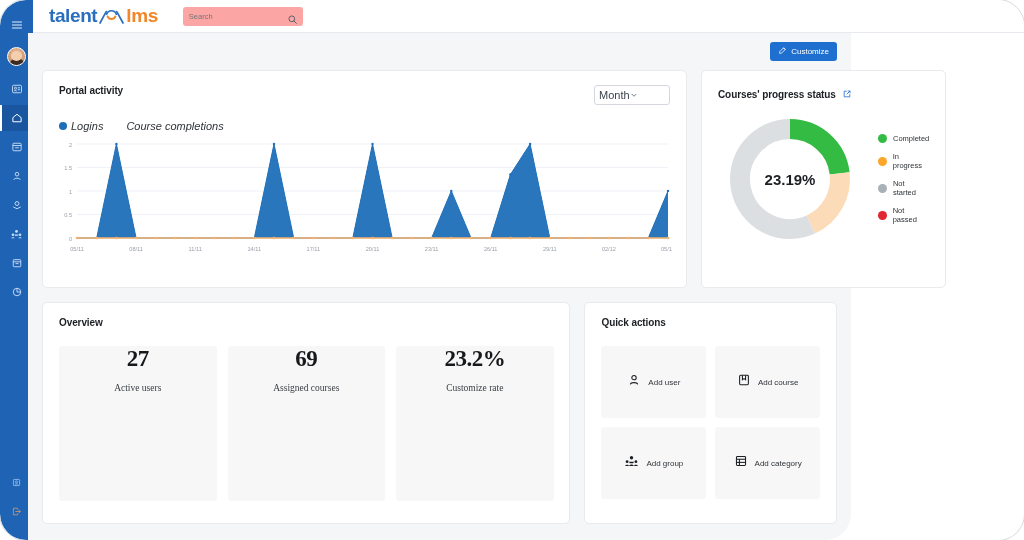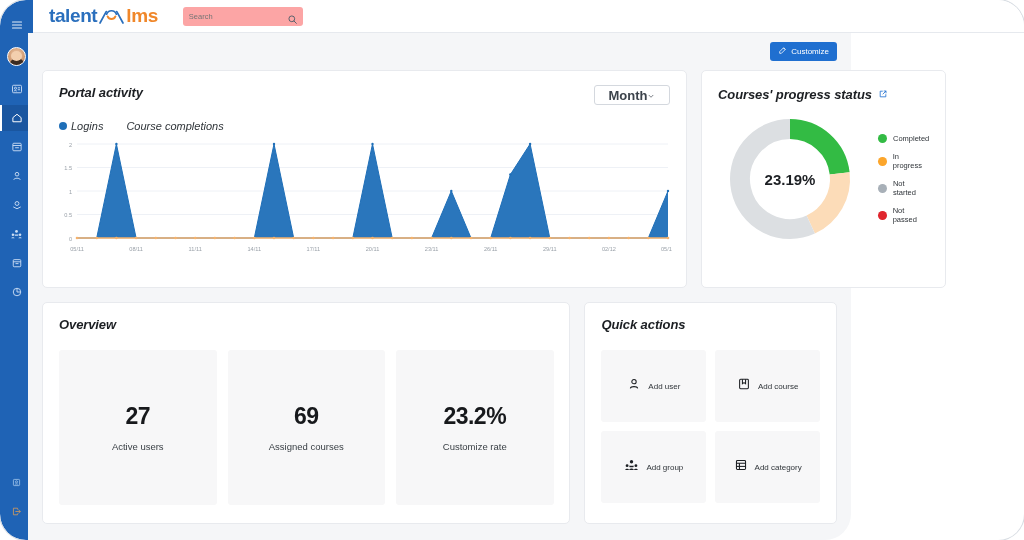--- a/index.html
+++ b/index.html
@@ -163,42 +163,40 @@
 
   .card {
     background: #ffffff;
     border: 1px solid #e8eaee;
     border-radius: 5px;
   }
   .card-l { width: 645px; }
   .card-r { width: 304px; }
 
   .card-title {
-    font-size: 13px;
+    font-size: 10px;
     font-weight: bold;
     color: #1c1f23;
     letter-spacing: -0.1px;
-    font-style: italic;
   }
 
   
   .portal-card { height: 218px; padding: 14px 16px 8px 16px; position: relative; }
   .portal-head { display: flex; align-items: flex-start; justify-content: space-between; }
   .select-month {
     width: 76px; height: 20px;
     border: 1px solid #d4d8de;
     border-radius: 3px;
     background: #fff;
     font-family: "Liberation Sans", sans-serif;
-    font-size: 13px;
+    font-size: 11px;
     color: #3c434b;
     padding: 0 4px;
-    display: flex; align-items: center; justify-content: center;
+    display: flex; align-items: center; justify-content: flex-start;
     cursor: pointer;
-    font-weight: bold;
   }
   .legend {
     display: flex; align-items: center; gap: 11px;
     margin-top: 15px;
   }
   .legend-item { display: flex; align-items: center; gap: 4px; }
   .legend-dot { width: 8px; height: 8px; border-radius: 50%; }
   .legend-label { font-size: 11px; color: #2f3439; font-style: italic; }
 
   .chart-wrap { position: relative; margin-top: 6px; height: 118px; }
@@ -221,21 +219,21 @@
 
   
   .overview-card { height: 222px; padding: 14px 16px; }
   .stats { display: flex; gap: 11px; margin-top: 18px; }
   .stat {
     flex: 1;
     height: 155px;
     background: #f7f7f8;
     border-radius: 3px;
     display: flex; flex-direction: column;
-    align-items: center; justify-content: center;
+    align-items: center; justify-content: flex-start; font-family: Liberation Serif, serif;
   }
   .stat-value { font-size: 23px; font-weight: bold; color: #17191c; letter-spacing: -0.5px; }
   .stat-label { font-size: 9.5px; color: #3a4046; margin-top: 11px; }
 
   
   .quick-card { height: 222px; padding: 14px 16px; }
   .qa-grid {
     display: grid;
     grid-template-columns: 1fr 1fr;
     grid-template-rows: 72px 72px;

